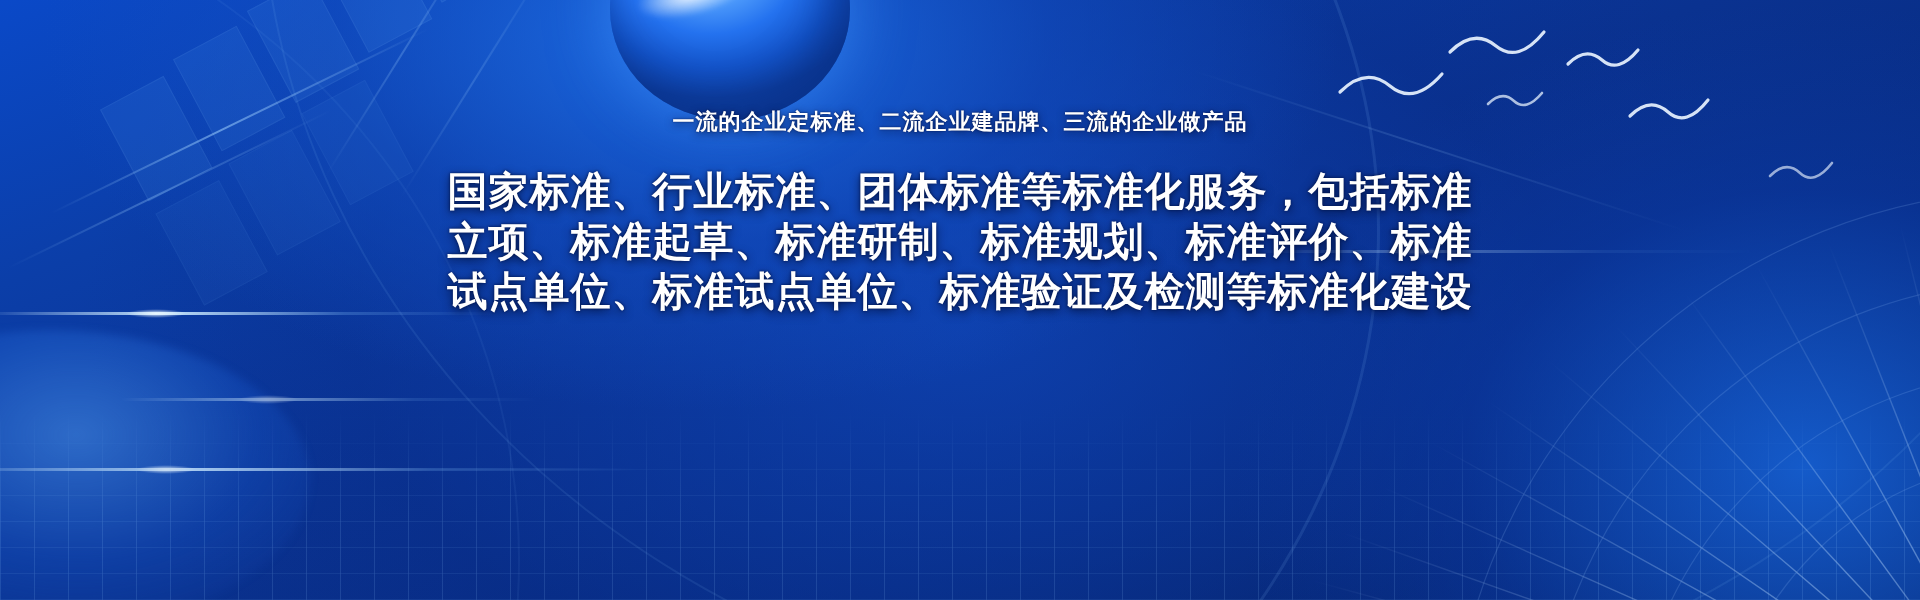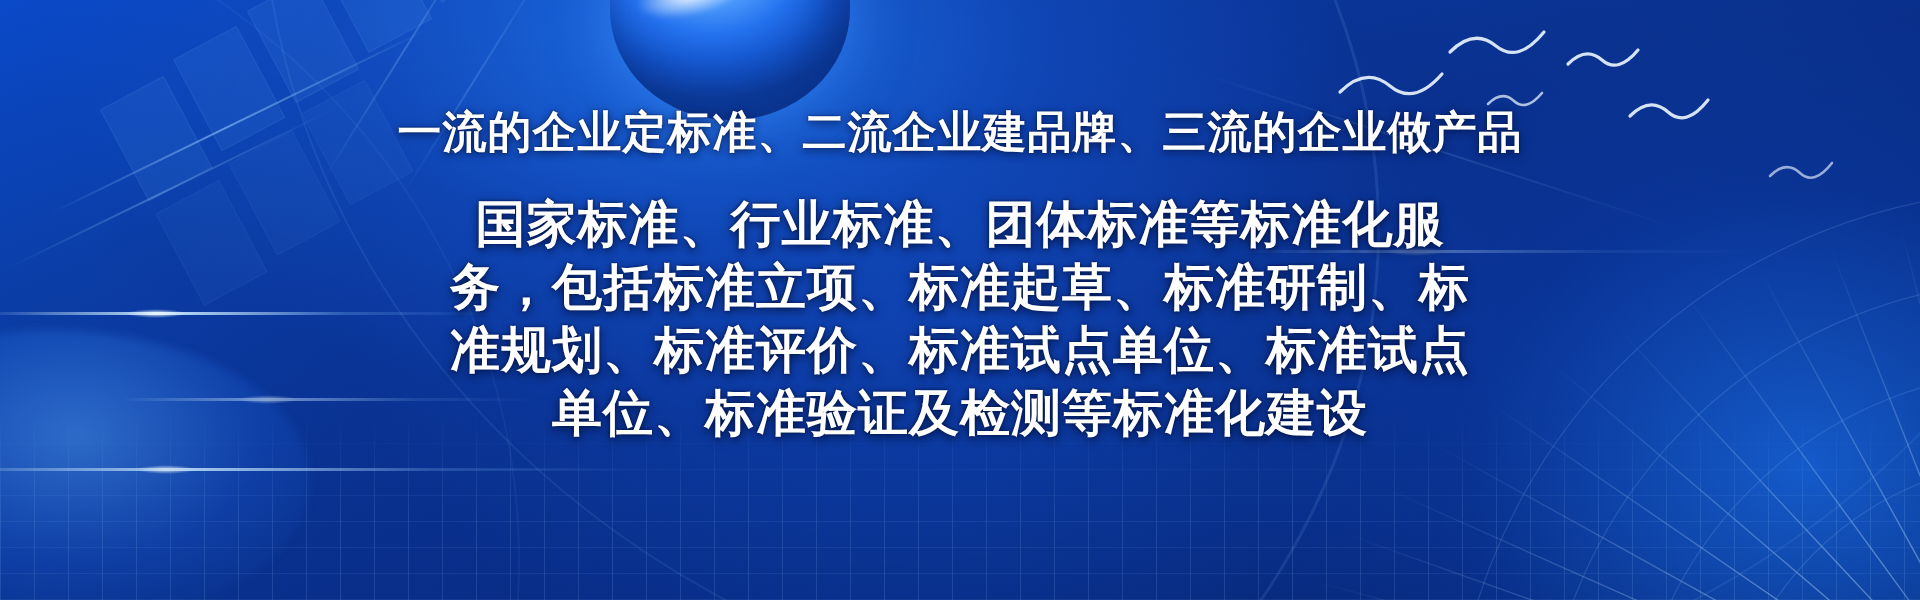--- a/index.html
+++ b/index.html
@@ -67,26 +67,26 @@
   .swoosh { position:absolute; border-radius:50%; border:2px solid rgba(140,200,255,.22); }
 
   
   .birds { position:absolute; right:0; top:0; width:620px; height:220px; }
 
   
   .text-wrap { position:absolute; left:0; top:0; width:100%; height:100%;
                display:flex; flex-direction:column; align-items:center;
                padding-top:108px; }
 
-  #tagline { color:#ffffff; font-size:44px; font-weight:700; letter-spacing:1px;
+  #tagline { color:#ffffff; font-size:22px; font-weight:700; letter-spacing:1px;
              line-height:1.25; white-space:nowrap;
-             text-shadow:0 2px 8px rgba(2,20,70,.85), 0 0 2px rgba(2,20,70,.9);font-family:Liberation Mono, monospace; }
+             text-shadow:0 2px 8px rgba(2,20,70,.85), 0 0 2px rgba(2,20,70,.9); }
 
   #headline { margin-top:30px; width:1050px; text-align:center;
-              color:#ffffff; font-size:50px; font-weight:700; line-height:1.26;
+              color:#ffffff; font-size:40px; font-weight:700; line-height:1.26;
               letter-spacing:1px;
               text-shadow:0 3px 10px rgba(2,18,65,.9), 0 0 3px rgba(2,18,65,.95); }
 </style>
 </head>
 <body>
 
 <div id="banner">
 
   <div class="layer">
 

